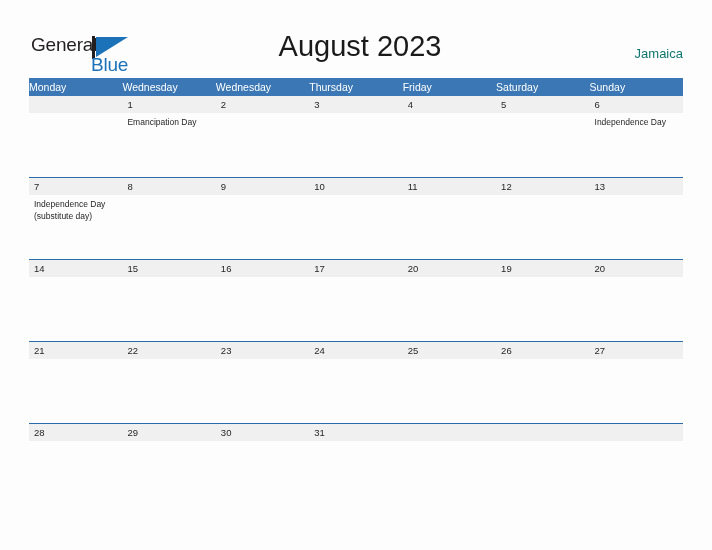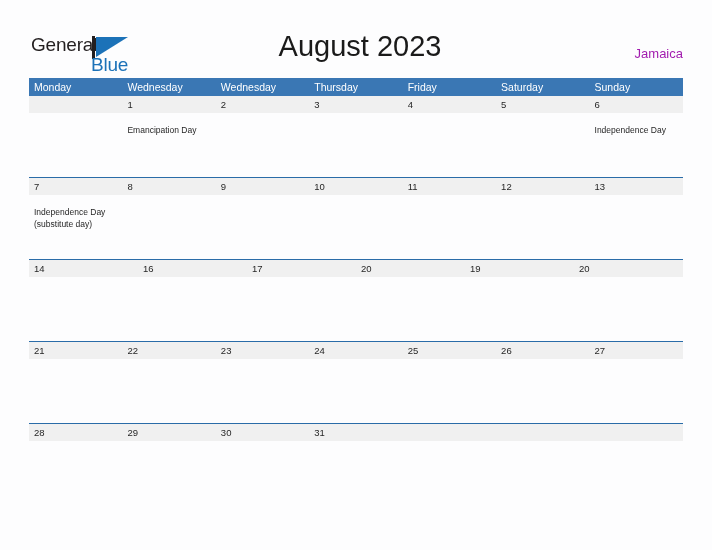--- a/index.html
+++ b/index.html
@@ -67,21 +67,21 @@
     font-weight: normal;
     letter-spacing: 0px;
     padding-left: 8px;
   }
 
   .country {
     position: absolute;
     right: 29px;
     top: 46px;
     font-size: 13px;
-    color: #a21caf;
+    color: #0f766e;
     font-family: "Liberation Sans", sans-serif;
     text-align: center;
   }
 
   
   .calendar {
     position: absolute;
     left: 29px;
     top: 78px;
     width: 654px;
@@ -90,21 +90,20 @@
   .weekday-row {
     display: flex;
     background: #3a77b4;
     height: 18px;
   }
   .weekday-cell {
     flex: 1 1 0;
     color: #ffffff;
     font-size: 10.5px;
     line-height: 18px;
-    padding-left: 5px;
     box-sizing: border-box;
     font-family: "Liberation Sans", sans-serif;
     white-space: nowrap;
     overflow: hidden;
   }
 
   .week-row {
     position: relative;
     height: 81px;
     border-top: 1px solid #2a6ca8;
@@ -134,21 +133,21 @@
   }
   .day-number {
     position: relative;
     font-size: 9.5px;
     line-height: 17px;
     color: #262626;
     font-family: "Liberation Sans", sans-serif;
   }
   .day-events {
     position: relative;
-    padding-top: 12px;
+    padding-top: 4px;
   }
   .event {
     font-size: 8.5px;
     line-height: 11.5px;
     color: #262626;
     font-family: "Liberation Sans", sans-serif;
     white-space: nowrap;
   }
 </style>
 </head>
@@ -244,20 +243,23 @@
           </div>
         </div>
       </div>
       <div class="week-row">
         <div class="week-band"></div>
         <div class="week-cells">
           <div class="day-cell">
             <div class="day-number">14</div>
           </div>
           <div class="day-cell">
+            <div class="day-number">15</div>
+          </div>
+          <div class="day-cell">
             <div class="day-number">16</div>
           </div>
           <div class="day-cell">
             <div class="day-number">17</div>
           </div>
           <div class="day-cell">
             <div class="day-number">20</div>
           </div>
           <div class="day-cell">
             <div class="day-number">19</div>

